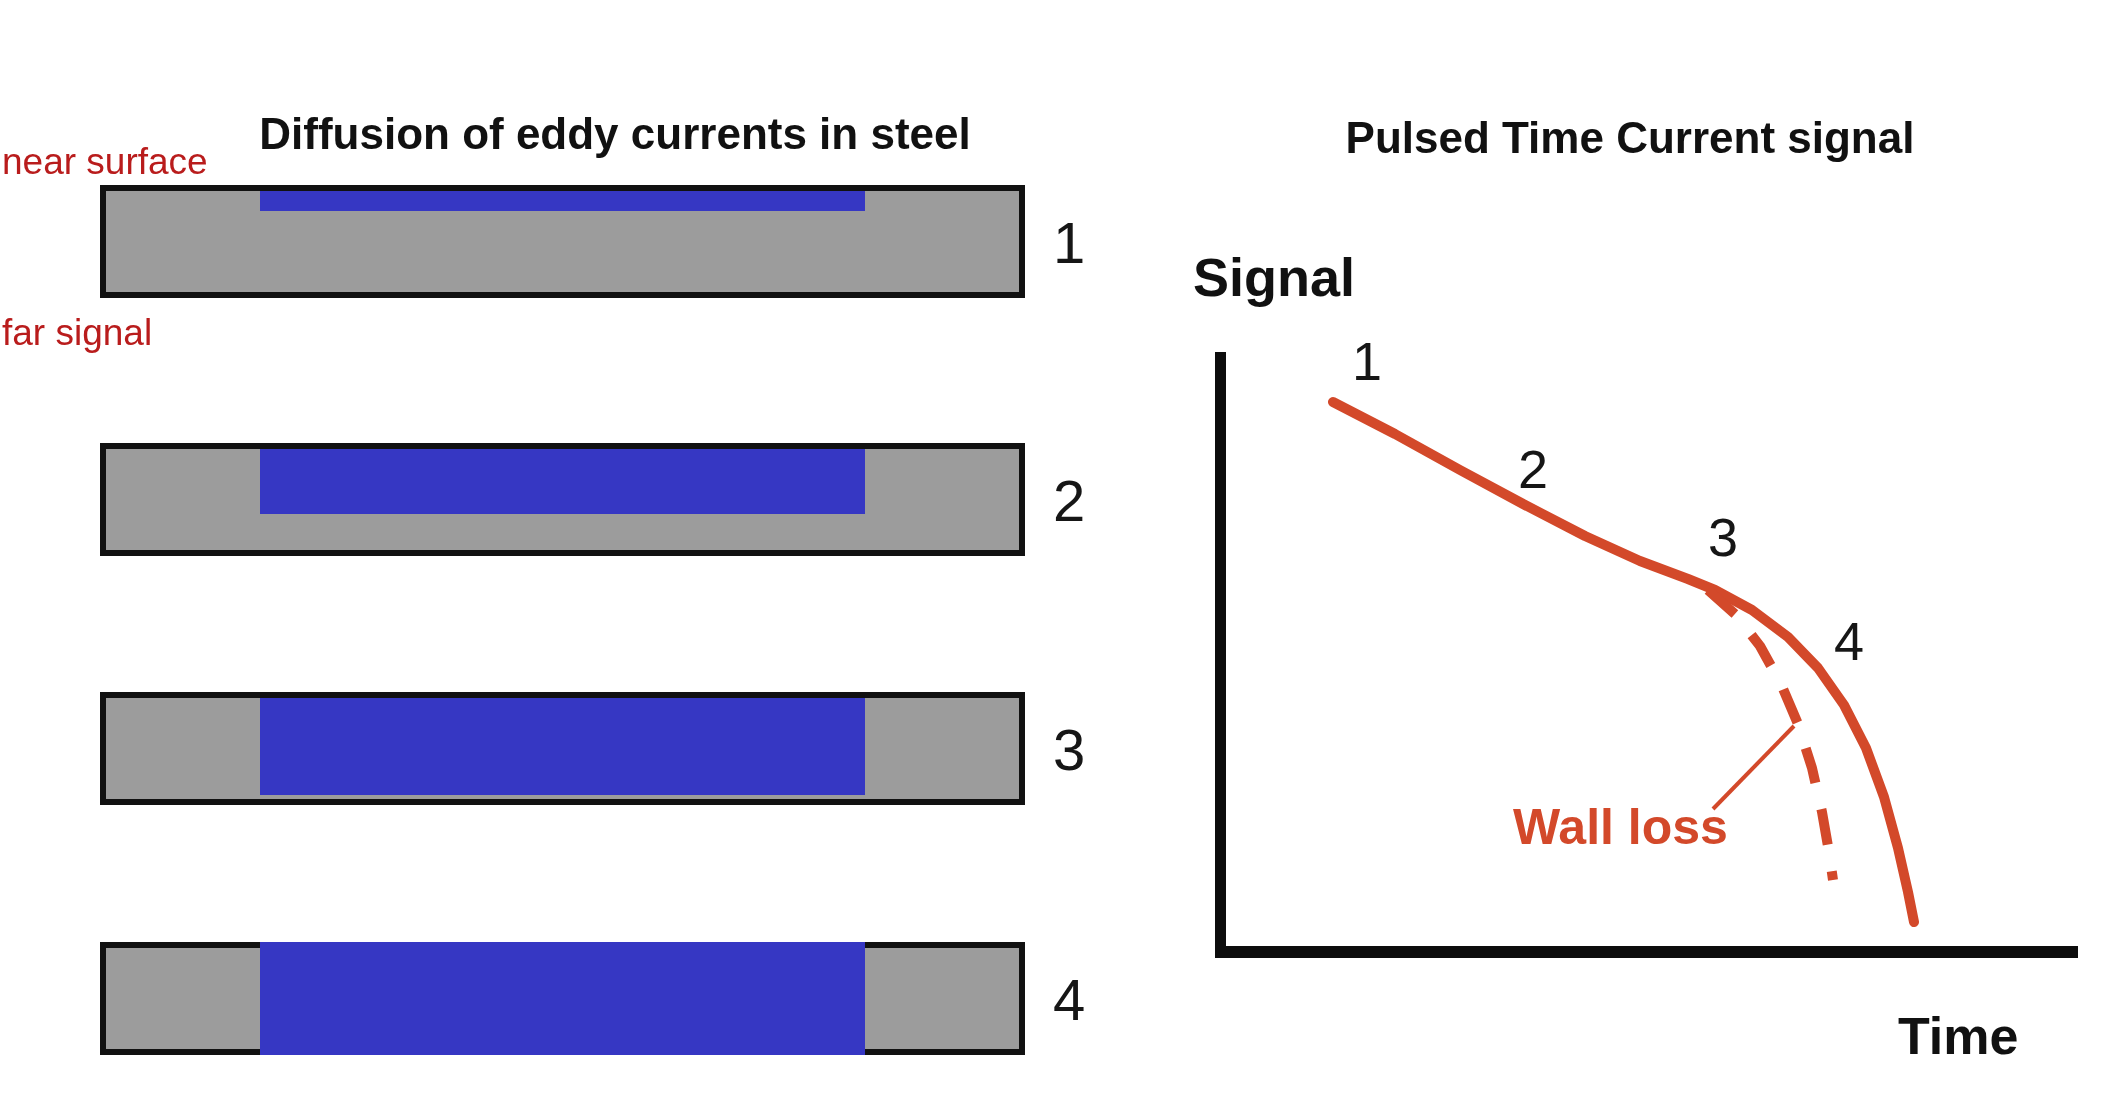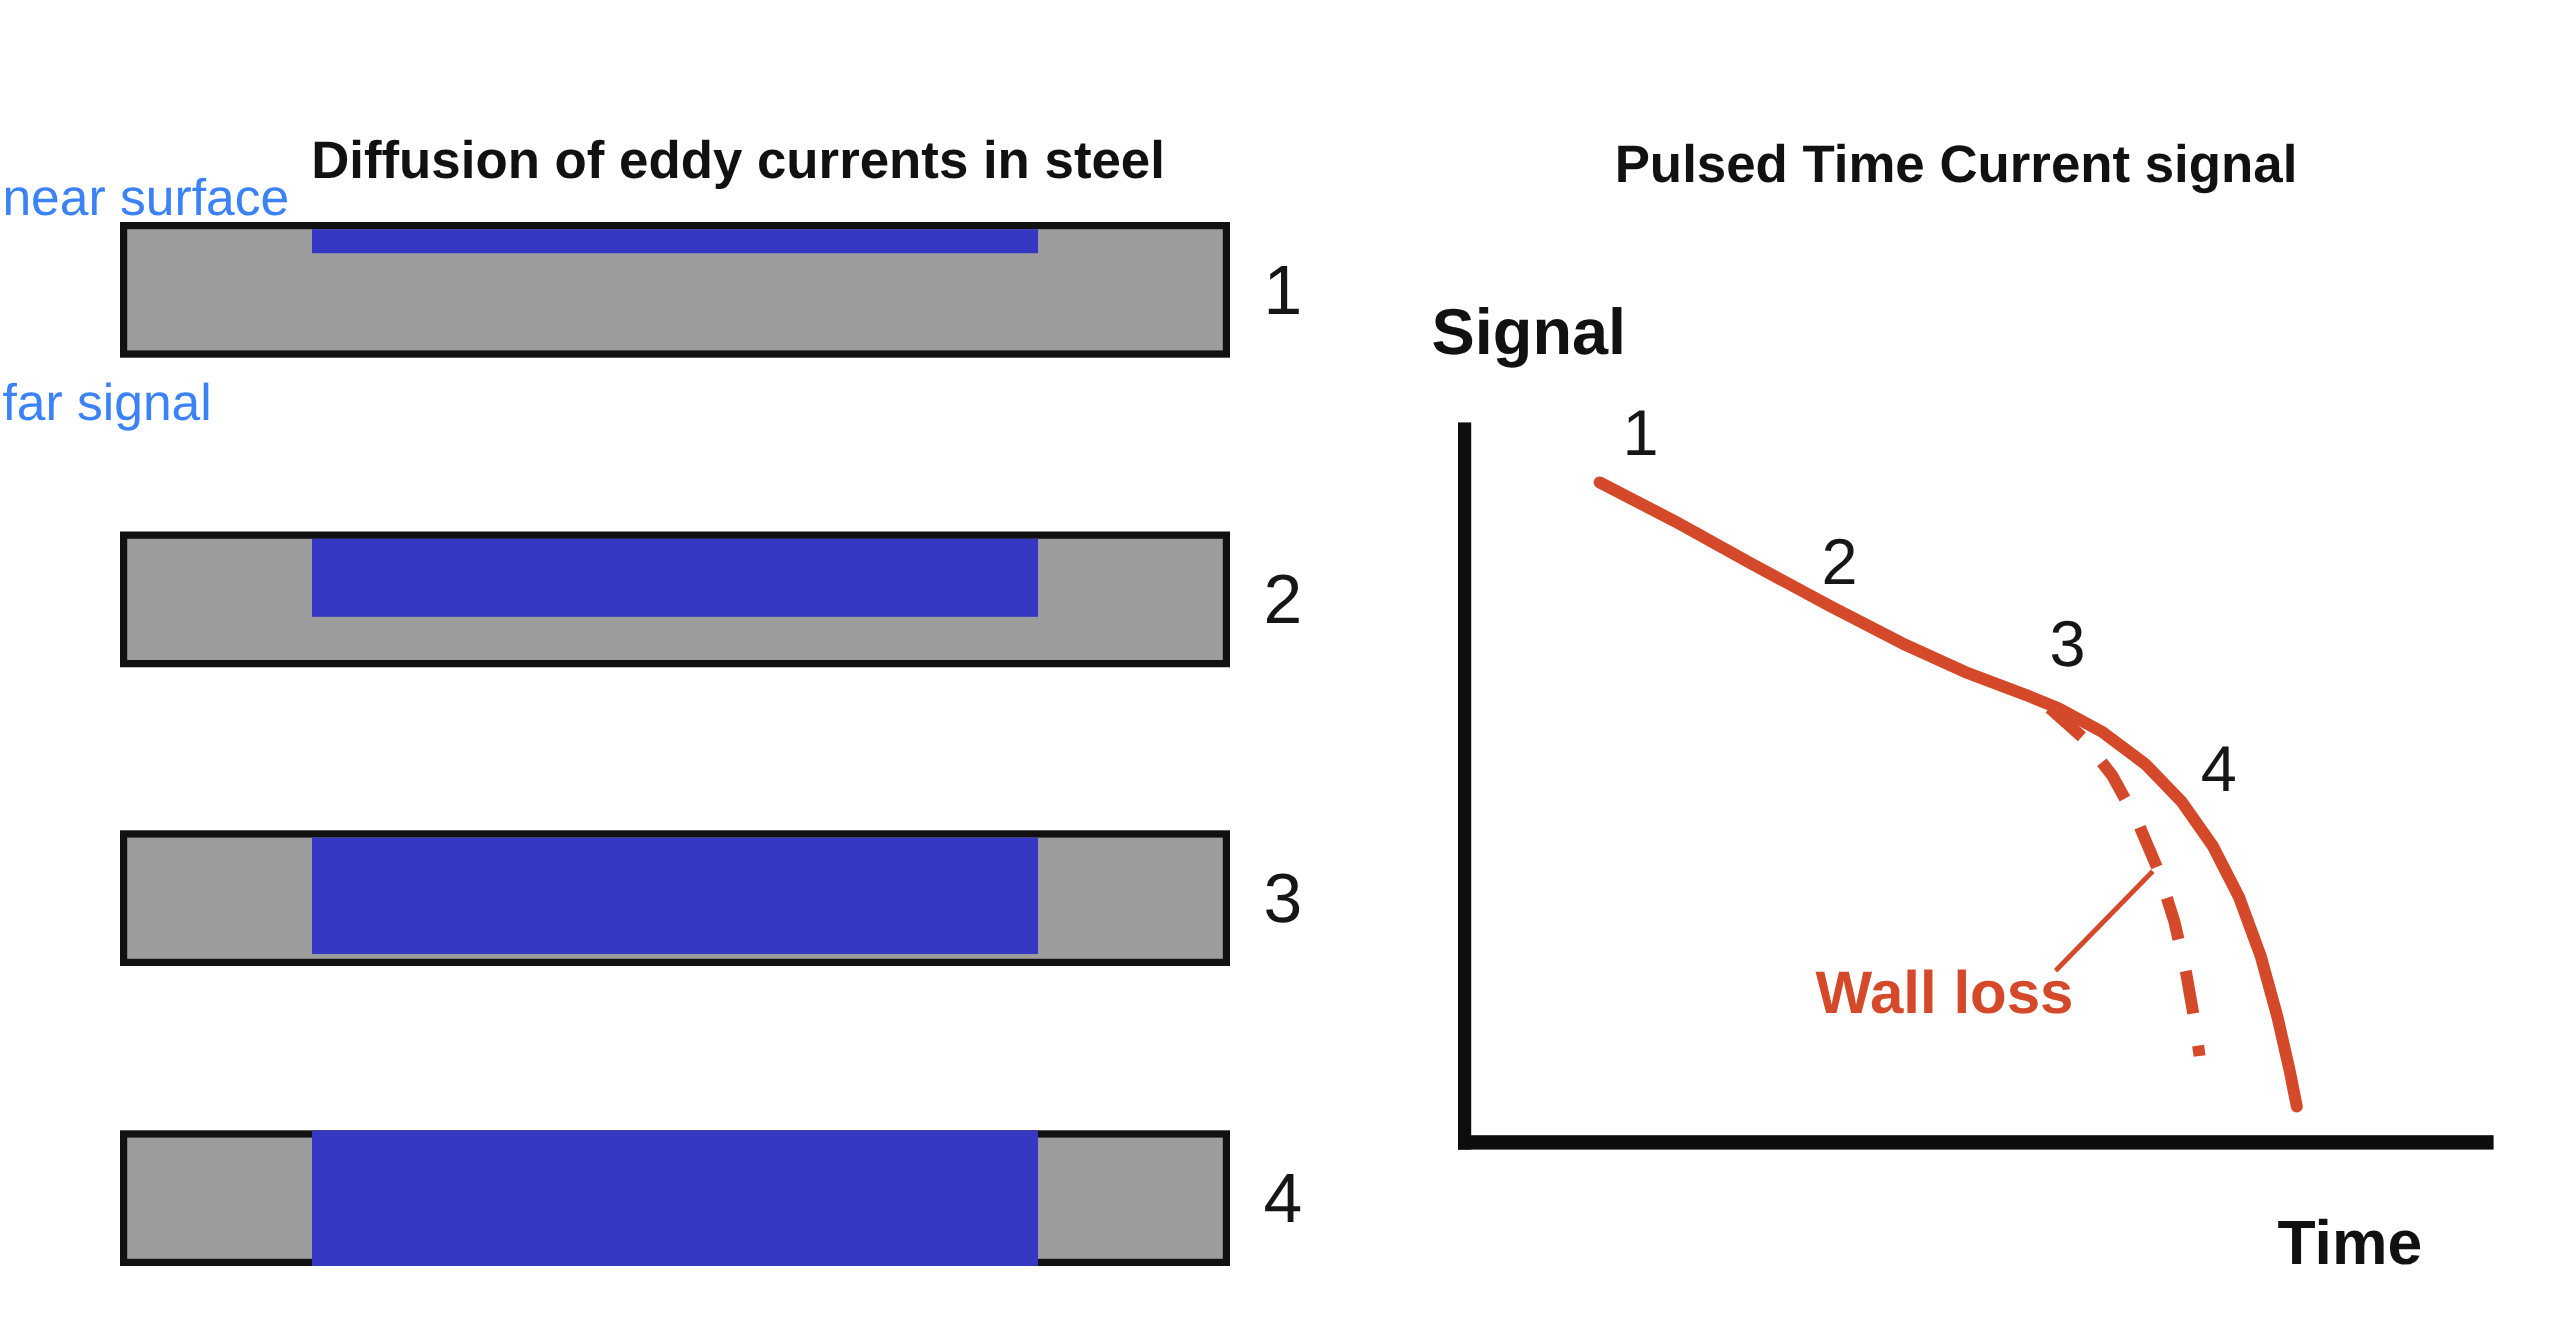--- a/index.html
+++ b/index.html
@@ -8,21 +8,21 @@
     font-family:"Liberation Sans",sans-serif;color:#111;overflow:hidden;
   }
   .abs{position:absolute;}
 
   
   .panel-title{font-weight:bold;font-size:44px;letter-spacing:0;text-align:center;white-space:nowrap;margin-top:43px;}
   #left-title{left:160px;top:66px;width:910px;}
   #right-title{left:1180px;top:70px;width:900px;}
 
   
-  .surface-label{font-size:43px;color:#3b82f6;}
+  .surface-label{font-size:37px;color:#b91c1c;}
   #near-surface{left:2px;top:141px;}
   #far-surface{left:2px;top:312px;}
 
   
   .bar{position:absolute;left:100px;width:925px;height:113px;box-sizing:border-box;
        border:6px solid #111;background:#9c9c9c;}
   .bar-blue{position:absolute;left:154px;width:605px;top:0;background:#3637c3;}
   .bar-blue.overflow{top:-6px;height:calc(100% + 12px) !important;}
   .bar-num{position:absolute;left:947px;top:50%;transform:translateY(-50%);
            font-size:58px;color:#161616;}

